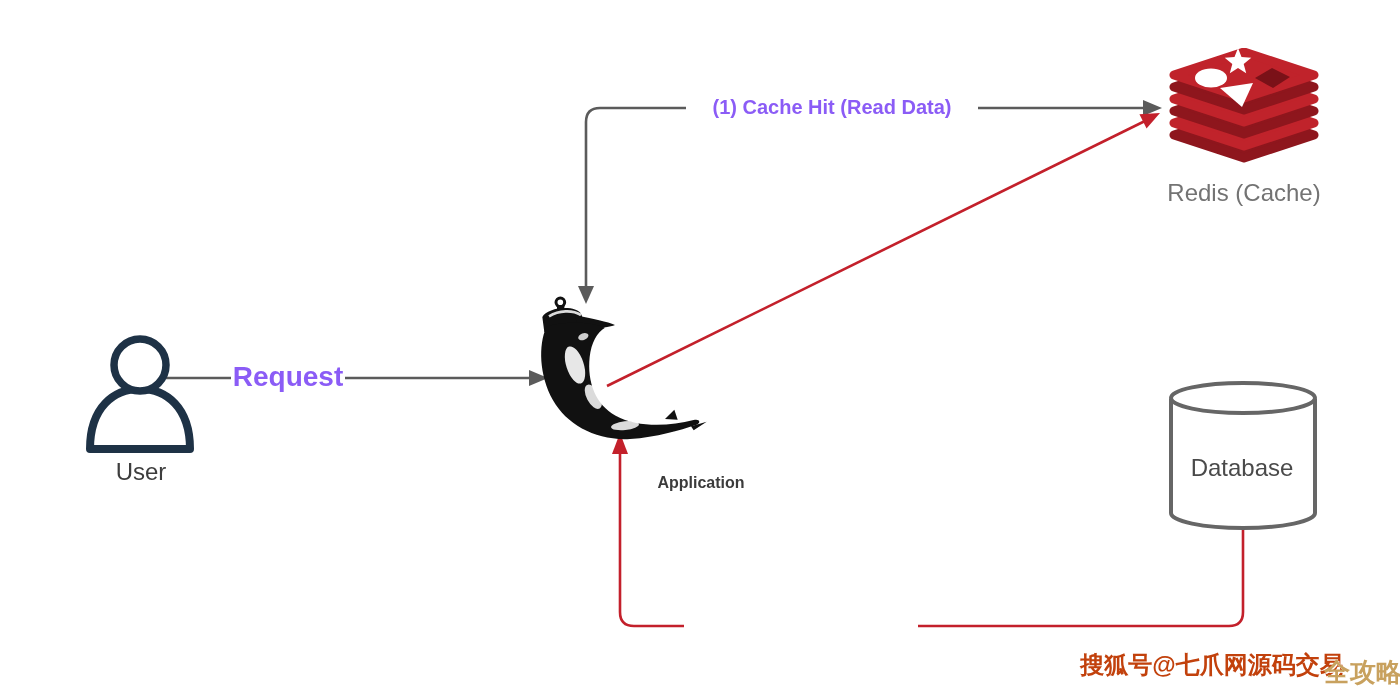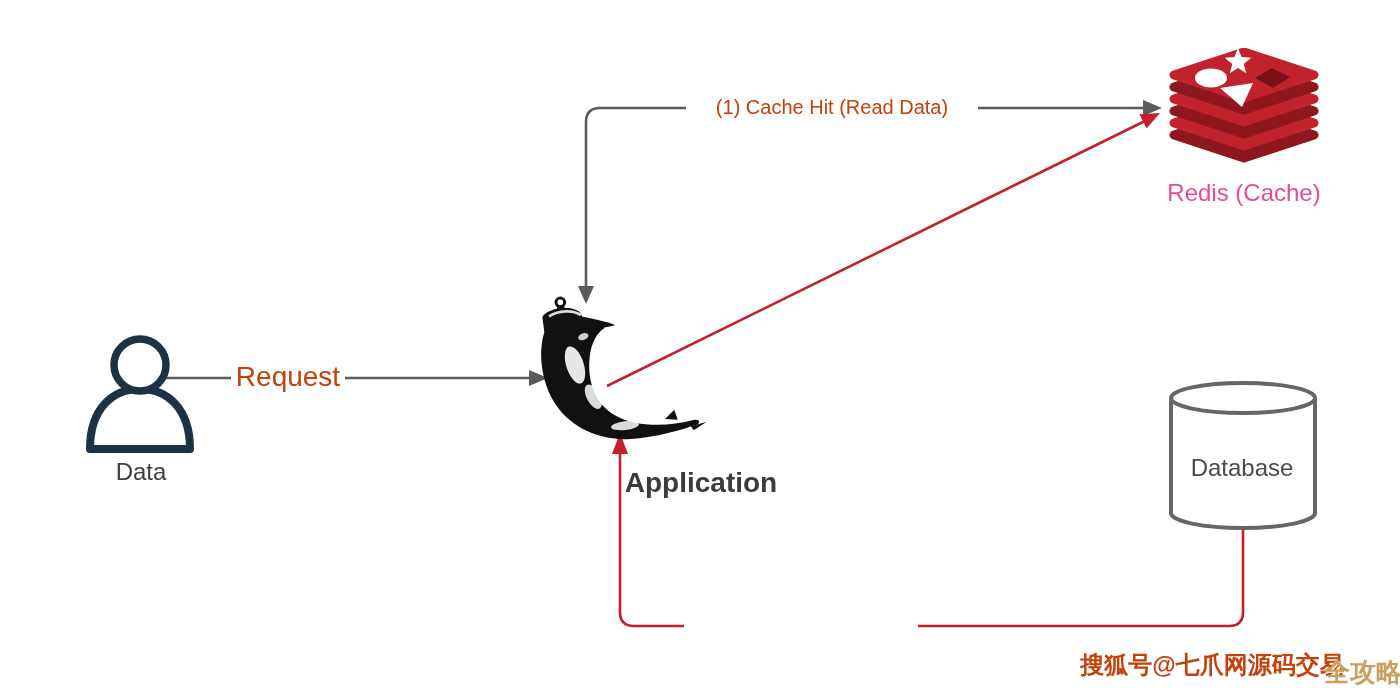--- a/index.html
+++ b/index.html
@@ -1,28 +1,28 @@
 <!DOCTYPE html>
 <html><head>
 <meta charset="utf-8">
 <style>
   html,body{margin:0;padding:0;background:#fff;}
   .stage{position:relative;width:1400px;height:690px;background:#ffffff;overflow:hidden;
          font-family:"Liberation Sans",sans-serif;}
   .layer-svg{position:absolute;left:0;top:0;z-index:1;}
   .label{position:absolute;z-index:2;white-space:nowrap;transform:translate(-50%,-50%);}
-  .edge-label{font-weight:normal;color:#c2410c;text-shadow:0 0 3px #fff,0 0 3px #fff,1px 1px 0 #fff,-1px -1px 0 #fff;}
+  .edge-label{font-weight:bold;color:#8b5cf6;text-shadow:0 0 3px #fff,0 0 3px #fff,1px 1px 0 #fff,-1px -1px 0 #fff;}
   .node-label{font-weight:normal;color:#3a3a3a;}
   .lbl-cache-hit{left:832px;top:107px;font-size:20px;}
   .lbl-write{left:901px;top:308px;font-size:20px;}
   .lbl-miss{left:800px;top:624px;font-size:19px;}
   .lbl-request{left:288px;top:377px;font-size:28px;}
-  .lbl-application{left:701px;top:483px;font-size:28px;font-weight:bold;color:#3b3b3b;}
+  .lbl-application{left:701px;top:483px;font-size:16px;font-weight:bold;color:#3b3b3b;}
   .lbl-user{left:141px;top:472px;font-size:24px;color:#3d3d3d;}
-  .lbl-redis{left:1244px;top:193px;font-size:24px;color:#ec4899;}
+  .lbl-redis{left:1244px;top:193px;font-size:24px;color:#737373;}
   .lbl-database{left:1242px;top:468px;font-size:24px;color:#4a4a4a;}
   .watermark{left:1212px;top:659px;font-size:24px;font-weight:bold;color:#c2410c;z-index:3;
     text-shadow:2px 0 0 #fff,-2px 0 0 #fff,0 2px 0 #fff,0 -2px 0 #fff,
                 2px 2px 0 #fff,-2px -2px 0 #fff,2px -2px 0 #fff,-2px 2px 0 #fff;margin-top:6px;}
   .watermark-badge{left:1363px;top:672px;font-size:26px;font-weight:bold;color:#c8a15e;z-index:4;
     text-shadow:1px 1px 0 #fff;}
 </style>
 </head>
 <body>
 
@@ -109,21 +109,21 @@
   </svg>
 
   <div class="label edge-label lbl-cache-hit">(1) Cache Hit (Read Data)</div>
 
 
 
   <div class="label edge-label lbl-request">Request</div>
 
   <div class="label lbl-application">Application</div>
 
-  <div class="label node-label lbl-user">Data</div>
+  <div class="label node-label lbl-user">User</div>
 
   <div class="label node-label lbl-redis">Redis (Cache)</div>
 
   <div class="label node-label lbl-database">Database</div>
 
   <div class="label watermark">搜狐号@七爪网源码交易</div>
 
   <div class="label watermark-badge">全攻略</div>
 
 </div>

